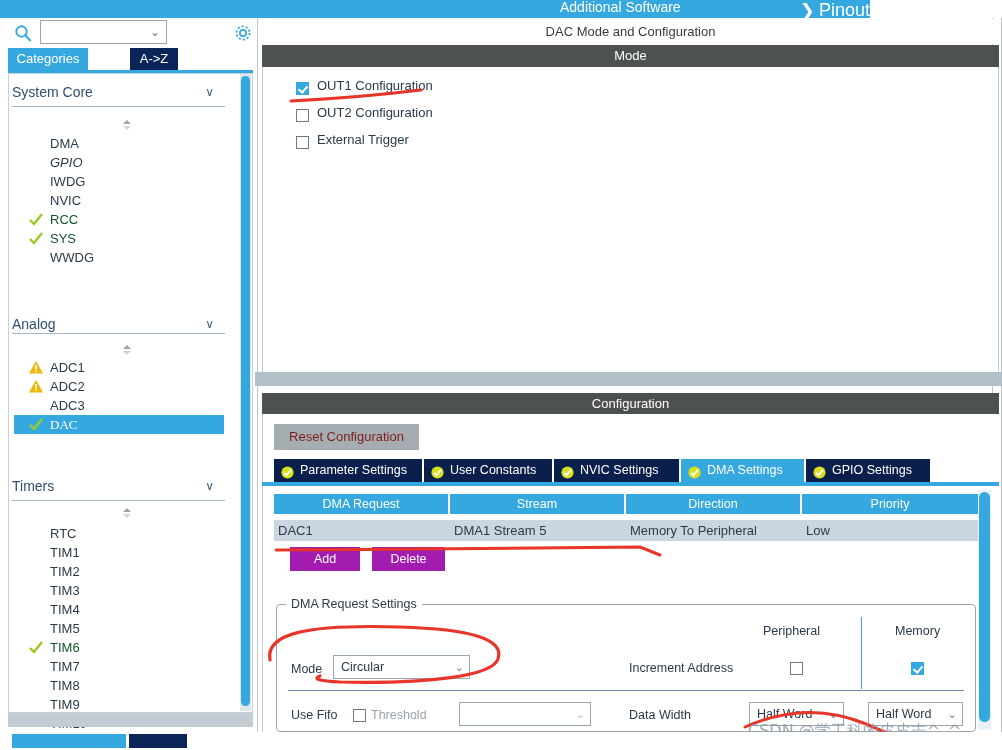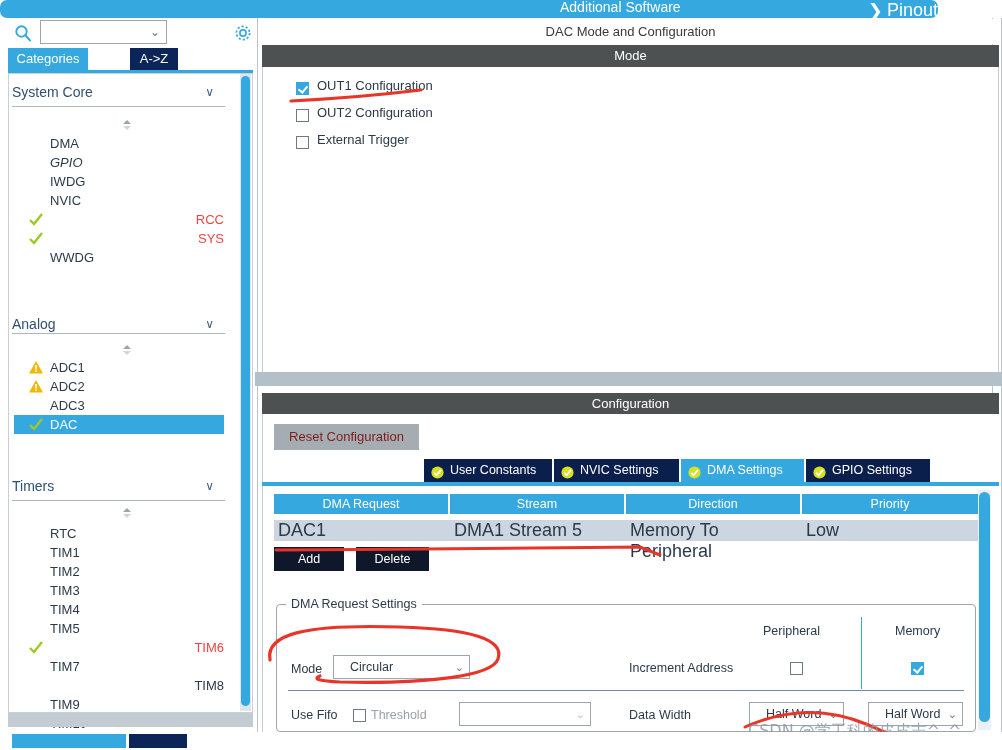--- a/index.html
+++ b/index.html
@@ -6,21 +6,21 @@
   body{
     width:1002px;height:750px;overflow:hidden;position:relative;
     background:#ffffff;
     font-family:"Liberation Sans","DejaVu Sans",sans-serif;
     font-size:13px;color:#2b3a4a;
     -webkit-font-smoothing:antialiased;
   }
   .abs{position:absolute;}
 
   
-  #topbar{left:0;top:0;width:938px;height:18px;background:#35a8e0;border-radius:7px;}
+  #topbar{left:0;top:0;width:870px;height:18px;background:#35a8e0;}
   #topbar-title{position:absolute;left:560px;top:-1px;color:#ffffff;font-size:14px;white-space:nowrap;}
   #topbar-pinout{position:absolute;right:0px;top:-1px;color:#ffffff;font-size:18px;white-space:nowrap;}
   #topbar-chevron{display:inline-block;transform:translateY(1px);margin-right:4px;font-weight:bold;}
 
   
   #sidebar{left:0;top:18px;width:258px;height:714px;background:#ffffff;
            border-right:1px solid #b9c4cc;box-sizing:border-box;}
   #search-row{left:8px;top:20px;width:245px;height:28px;}
   #search-icon{position:absolute;left:6px;top:4px;width:18px;height:18px;}
   #search-box{position:absolute;left:32px;top:0px;width:127px;height:24px;
@@ -40,21 +40,21 @@
   
   #tree-panel{left:8px;top:73px;width:245px;height:640px;background:#fff;
       border:1px solid #c8d0d6;box-sizing:border-box;overflow:hidden;}
   .grp{position:absolute;left:12px;width:212px;}
   .grp-title{font-size:14px;color:#2f4f73;padding-bottom:4px;}
   .grp-line{position:absolute;left:12px;width:213px;height:1px;background:#aab6c0;}
   .grp-chevron{position:absolute;right:10px;top:1px;color:#44607f;font-size:12px;}
   .spinner{position:absolute;width:14px;height:14px;}
   .leaf{position:absolute;left:24px;width:200px;height:19px;line-height:19px;
         font-size:13px;color:#2b3a4a;padding-left:26px;box-sizing:border-box;}
-  .leaf.green{color:#ef4444;text-align:right;}
+  .leaf.green{color:#14532d;}
   .leaf.sel{background:#35a8e0;color:#ffffff;left:14px;width:210px;padding-left:36px;}
   .mark{position:absolute;left:4px;top:2px;width:16px;height:15px;}
   .leaf.sel .mark{left:14px;}
 
   
   #side-sb-track{left:240px;top:74px;width:11px;height:637px;background:#dfe6eb;}
   #side-sb-thumb{left:241px;top:76px;width:9px;height:630px;background:#35a8e0;border-radius:5px;}
   #side-bottom-strip{left:8px;top:713px;width:245px;height:14px;background:#c4ccd3;}
 
   
@@ -97,32 +97,32 @@
   .ctab.active{background:#35a8e0;}
   .ctab .tick{position:absolute;left:7px;top:5px;width:13px;height:13px;}
   #tabs-underline{left:262px;top:482px;width:737px;height:4px;background:#35a8e0;}
 
   
   #dma-table{left:274px;top:494px;width:708px;}
   .th{position:absolute;top:0;height:20px;line-height:20px;background:#35a8e0;
       color:#ffffff;font-size:12.5px;text-align:center;border-right:2px solid #ffffff;
       box-sizing:border-box;}
   .td{position:absolute;top:26px;height:21px;line-height:21px;background:#ccd6e0;
-      color:#2b3a4a;font-size:18px;padding-left:4px;box-sizing:border-box;}
-  .dbtn{position:absolute;height:24px;line-height:24px;background:#0f172a;color:#ffffff;
-      font-size:12.5px;text-align:center;cursor:default;}
+      color:#2b3a4a;font-size:13px;padding-left:4px;box-sizing:border-box;}
+  .dbtn{position:absolute;height:24px;line-height:24px;background:#a21caf;color:#ffffff;
+      font-size:12.5px;text-align:center;cursor:default;margin-left:16px;}
 
   
   #drs-group{left:276px;top:604px;width:700px;height:128px;
       border:1px solid #9aa5ad;border-radius:4px;box-sizing:border-box;}
   #drs-legend{left:286px;top:597px;background:#ffffff;padding:0 5px;font-size:12.5px;color:#2b3a4a;}
   .lbl{position:absolute;font-size:12.5px;color:#2b3a4a;white-space:nowrap;}
   .lbl.dim{color:#9aa2a9;}
   .sel-box{position:absolute;height:24px;border:1px solid #9aa5ad;background:#ffffff;
-      box-sizing:border-box;font-size:12.5px;color:#2b3a4a;line-height:23px;padding-left:16px;}
+      box-sizing:border-box;font-size:12.5px;color:#2b3a4a;line-height:23px;padding-left:7px;}
   .sel-box .cv{position:absolute;right:5px;top:0;color:#6d7b87;font-size:11px;}
   #drs-hrule{left:288px;top:690px;width:676px;height:1px;background:#6f8ab0;}
   #drs-vrule{left:861px;top:617px;width:1px;height:72px;background:#35a8e0;}
 
   
   #cnt-sb-track{left:978px;top:490px;width:13px;height:240px;background:#e9f2f9;}
   #cnt-sb-thumb{left:979px;top:492px;width:11px;height:230px;background:#35a8e0;border-radius:6px;}
 
   
   .ann{position:absolute;pointer-events:none;}
@@ -221,21 +221,21 @@
 </div>
 <div class="abs leaf" style="top:377px;">
   <span class="mark"><svg width="16" height="15" viewBox="0 0 16 15">
         <polygon points="8,1 15,13.5 1,13.5" fill="#f2b705"></polygon>
         <rect x="7.2" y="5" width="1.6" height="4.6" fill="#ffffff"></rect>
         <rect x="7.2" y="10.4" width="1.6" height="1.6" fill="#ffffff"></rect>
       </svg></span>
   <span>ADC2</span>
 </div>
 <div class="abs leaf" style="top:396px;"><span>ADC3</span></div>
-<div class="abs leaf sel" style="top:415px;">
+<div class="abs leaf sel" style="top:415px;font-family:Liberation Serif, serif;">
   <span class="mark"><svg width="16" height="15" viewBox="0 0 16 15">
         <polyline points="2,8 6,12 14,2" fill="none" stroke="#9bc926" stroke-width="2.4"></polyline>
       </svg></span>
   <span>DAC</span>
 </div>
 
 <div class="abs grp" style="top:478px;">
   <div class="grp-title">Timers</div>
   <span class="grp-chevron">∨</span>
 </div>
@@ -252,21 +252,21 @@
 <div class="abs leaf" style="top:581px;"><span>TIM3</span></div>
 <div class="abs leaf" style="top:600px;"><span>TIM4</span></div>
 <div class="abs leaf" style="top:619px;"><span>TIM5</span></div>
 <div class="abs leaf green" style="top:638px;">
   <span class="mark"><svg width="16" height="15" viewBox="0 0 16 15">
         <polyline points="2,8 6,12 14,2" fill="none" stroke="#9bc926" stroke-width="2.4"></polyline>
       </svg></span>
   <span>TIM6</span>
 </div>
 <div class="abs leaf" style="top:657px;"><span>TIM7</span></div>
-<div class="abs leaf" style="top:676px;text-align:right;"><span>TIM8</span></div>
+<div class="abs leaf" style="top:676px;"><span>TIM8</span></div>
 <div class="abs leaf" style="top:695px;"><span>TIM9</span></div>
 <div class="abs leaf" style="top:714px;"><span>TIM10</span></div>
 
 <div class="abs" id="side-sb-track"></div>
 <div class="abs" id="side-sb-thumb"></div>
 <div class="abs" id="side-bottom-strip"></div>
 
 <div class="abs" id="content"></div>
 <div class="abs" id="right-edge"></div>
 <div class="abs" id="right-edge-inner"></div>
@@ -287,20 +287,27 @@
     <span class="chk-lab">External Trigger</span>
   </div>
 </div>
 <div class="abs" id="mode-gap"></div>
 
 <div class="abs" id="cfg-header">Configuration</div>
 <div class="abs" id="cfg-body"></div>
 <div class="abs" id="reset-btn">Reset Configuration</div>
 
 <div class="abs" id="tabs-row">
+  <div class="ctab" style="left:12px;width:148px;">
+    <span class="tick"><svg width="13" height="13" viewBox="0 0 13 13">
+          <circle cx="6.5" cy="6.5" r="6.1" fill="#d9e021"></circle>
+          <polyline points="3.2,6.8 5.6,9.2 9.9,3.9" fill="none" stroke="#ffffff" stroke-width="1.8"></polyline>
+        </svg></span>
+    <span>Parameter Settings</span>
+  </div>
   <div class="ctab" style="left:162px;width:128px;">
     <span class="tick"><svg width="13" height="13" viewBox="0 0 13 13">
           <circle cx="6.5" cy="6.5" r="6.1" fill="#d9e021"></circle>
           <polyline points="3.2,6.8 5.6,9.2 9.9,3.9" fill="none" stroke="#ffffff" stroke-width="1.8"></polyline>
         </svg></span>
     <span>User Constants</span>
   </div>
   <div class="ctab" style="left:292px;width:125px;">
     <span class="tick"><svg width="13" height="13" viewBox="0 0 13 13">
           <circle cx="6.5" cy="6.5" r="6.1" fill="#d9e021"></circle>

